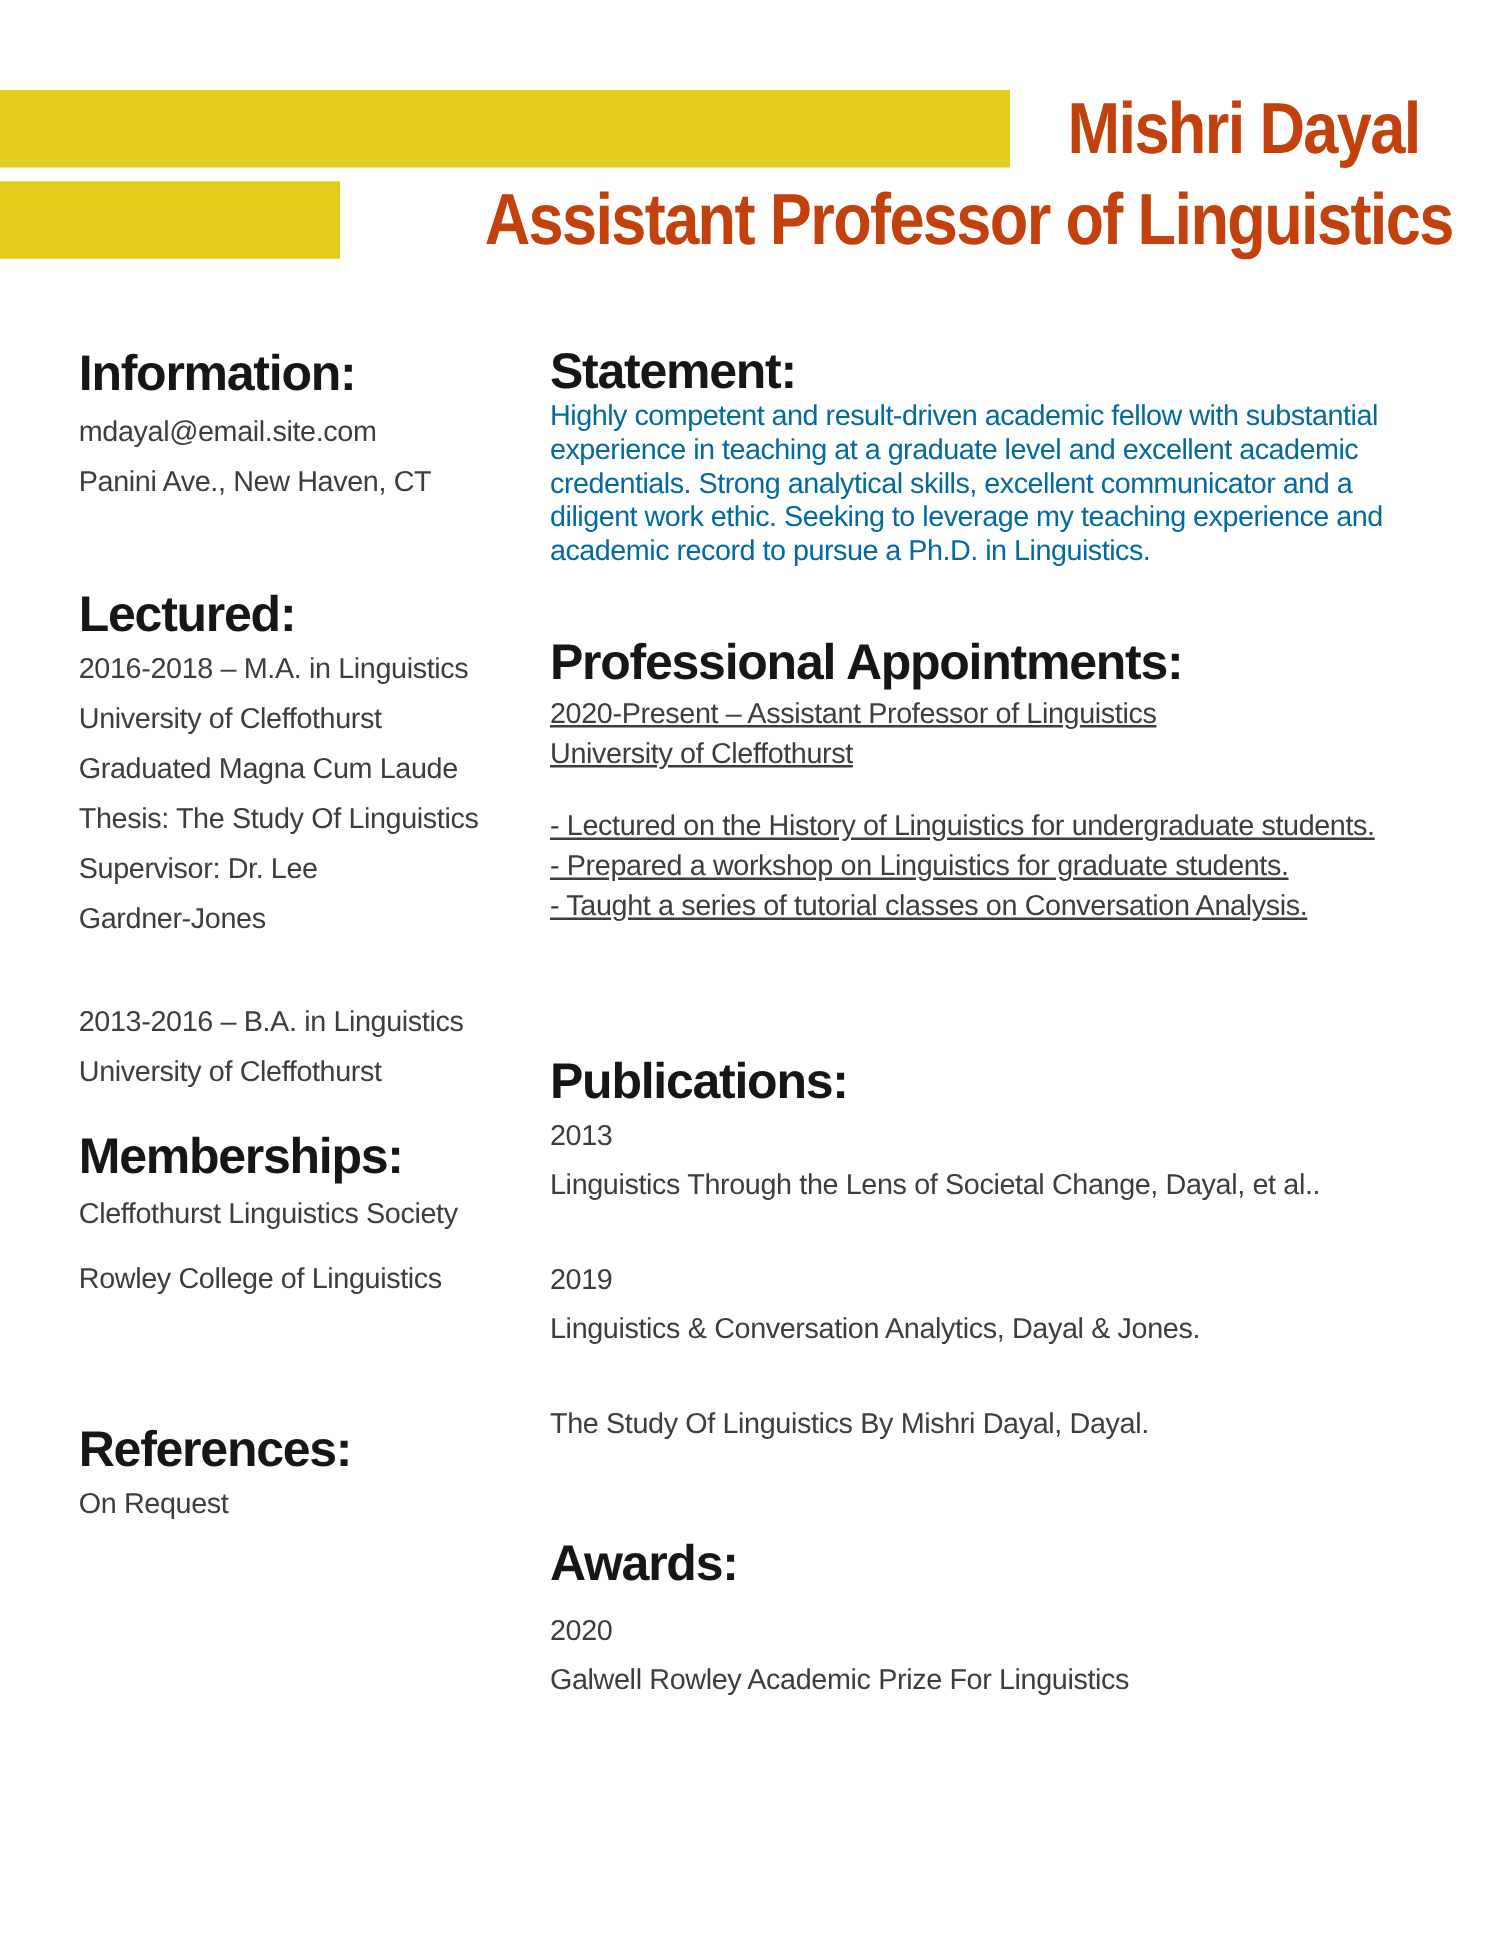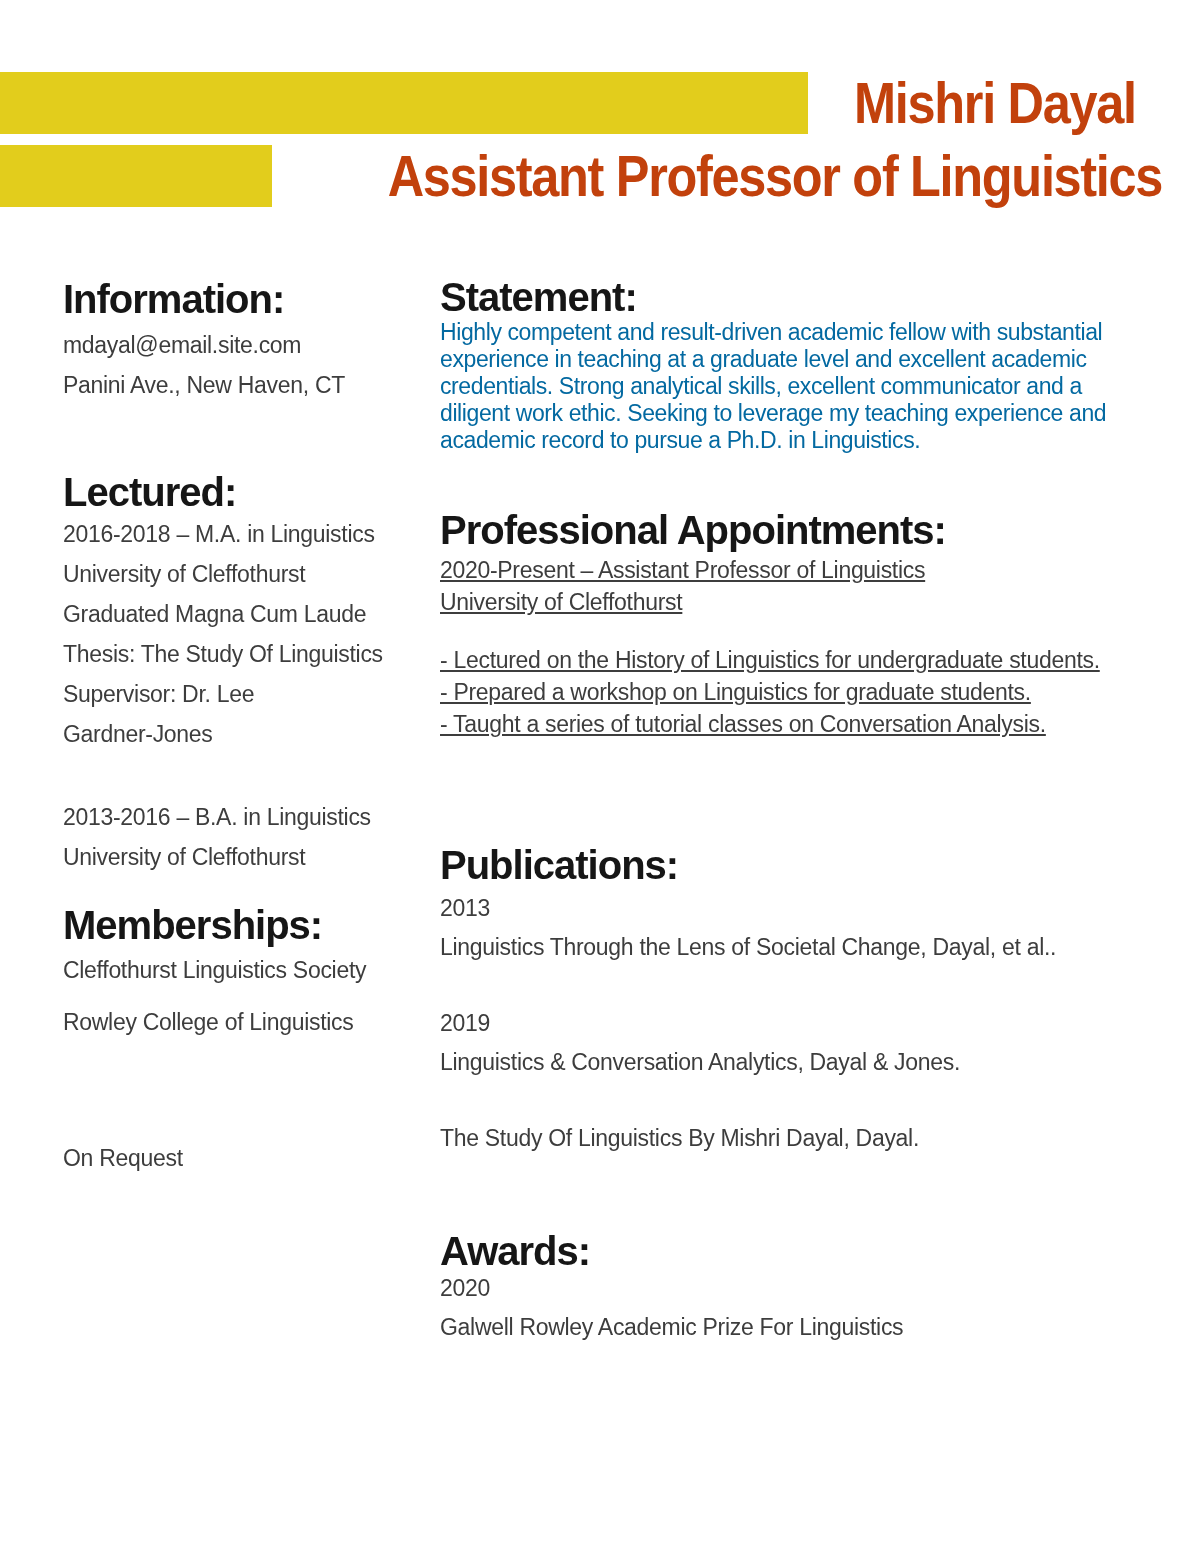--- a/index.html
+++ b/index.html
@@ -76,21 +76,21 @@
   .sec-appointments { margin-top: 54px; }
   .sec-appointments .role-lines { margin-top: 2px; }
   .pa-line { font-size: 23px; line-height: 32px; letter-spacing: -0.3px; white-space: nowrap; text-decoration: underline; }
   .bullets { margin-top: 26px; }
   .sec-publications { margin-top: 103px; }
   .pub-entries { margin-top: 6px; }
   .pub-year { font-size: 23px; line-height: 30px; letter-spacing: -0.3px; }
   .pub-title { font-size: 23px; line-height: 30px; letter-spacing: -0.3px; margin-top: 9px; white-space: nowrap; }
   .pub-entry + .pub-entry { margin-top: 46px; }
   .sec-awards { margin-top: 76px; }
-  .award-entry { }
+  .award-entry { margin-top: 16px; }
 </style>
 </head>
 <body>
 
 <div class="page">
 
   <header class="header">
     <div class="hrow">
       <div class="bar bar-top"></div>
       <div class="htext"><span>Mishri Dayal</span></div>
@@ -131,20 +131,21 @@
 
       <section class="sec-memberships">
         <h2 class="sec">Memberships:</h2>
         <div class="lines">
           <div class="line">Cleffothurst Linguistics Society</div>
           <div class="line">Rowley College of Linguistics</div>
         </div>
       </section>
 
       <section class="sec-references">
+        <h2 class="sec">References:</h2>
         <div class="line">On Request</div>
       </section>
 
     </div>
 
     <div class="col col-right">
 
       <section class="sec-statement">
         <h2 class="sec">Statement:</h2>
         <p class="statement-text">Highly competent and result-driven academic fellow with substantial experience in teaching at a graduate level and excellent academic credentials. Strong analytical skills, excellent communicator and a diligent work ethic. Seeking to leverage my teaching experience and academic record to pursue a Ph.D. in Linguistics.</p>

